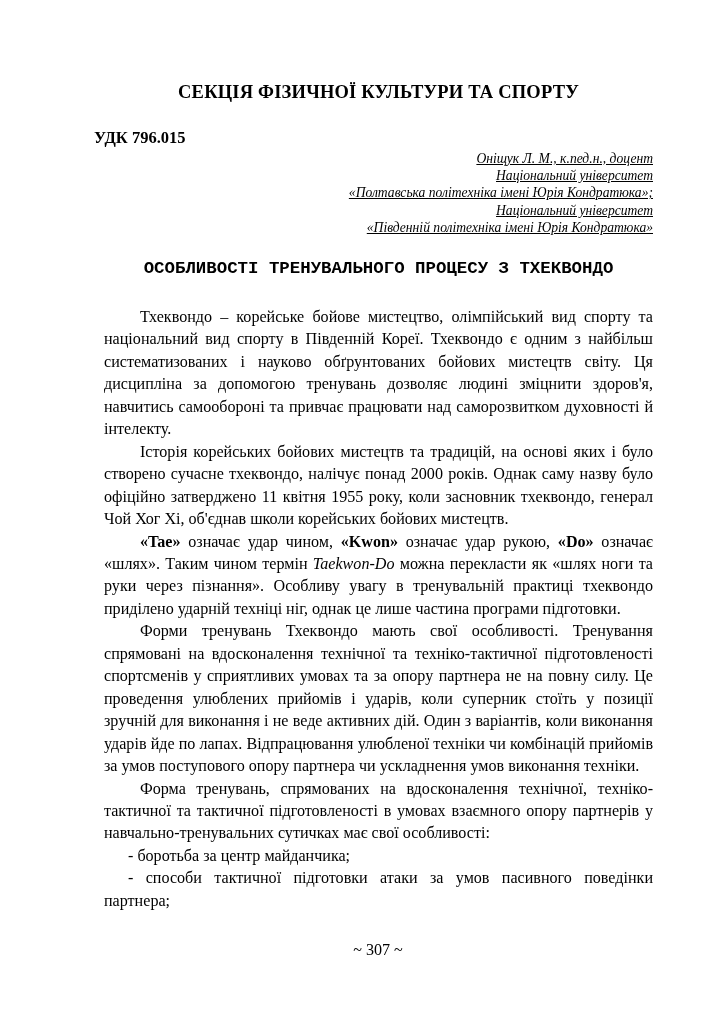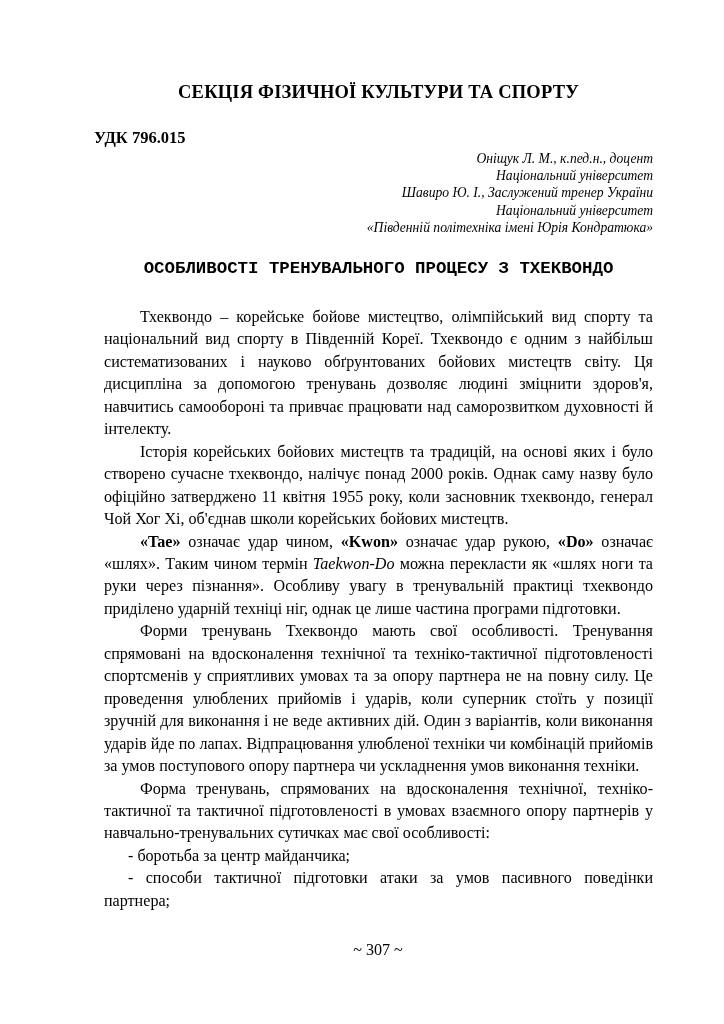--- a/index.html
+++ b/index.html
@@ -67,20 +67,21 @@
     top: 150px;
     width: 549px;
     text-align: right;
     font-style: italic;
     font-size: 13.6px;
     line-height: 17.2px;
   }
   .authors .line {
     display: block;
     white-space: nowrap;
+    text-decoration: underline;
   }
 
   
   .article-title {
     position: absolute;
     left: 0;
     top: 258px;
     width: 549px;
     margin: 0;
     text-align: center;
@@ -132,21 +133,21 @@
 
   <div class="content">
 
     <h1 class="section-heading">СЕКЦІЯ ФІЗИЧНОЇ КУЛЬТУРИ ТА СПОРТУ</h1>
 
     <div class="udk">УДК 796.015</div>
 
     <div class="authors">
       <span class="line">Оніщук Л. М., к.пед.н., доцент</span>
       <span class="line">Національний університет</span>
-      <span class="line">Шавиро Ю. І., Заслужений тренер України</span>
+      <span class="line">«Полтавська політехніка імені Юрія Кондратюка»;</span>
       <span class="line">Національний університет</span>
       <span class="line">«Південній політехніка імені Юрія Кондратюка»</span>
     </div>
 
     <h2 class="article-title">ОСОБЛИВОСТІ ТРЕНУВАЛЬНОГО ПРОЦЕСУ З ТХЕКВОНДО</h2>
 
     <div class="body">
 
 
       <p>Тхеквондо – корейське бойове мистецтво, олімпійський вид спорту та національний вид спорту в Південній Кореї. Тхеквондо є одним з найбільш систематизованих і науково обґрунтованих бойових мистецтв світу. Ця дисципліна за допомогою тренувань дозволяє людині зміцнити здоров'я, навчитись самообороні та привчає працювати над саморозвитком духовності й інтелекту.</p>

